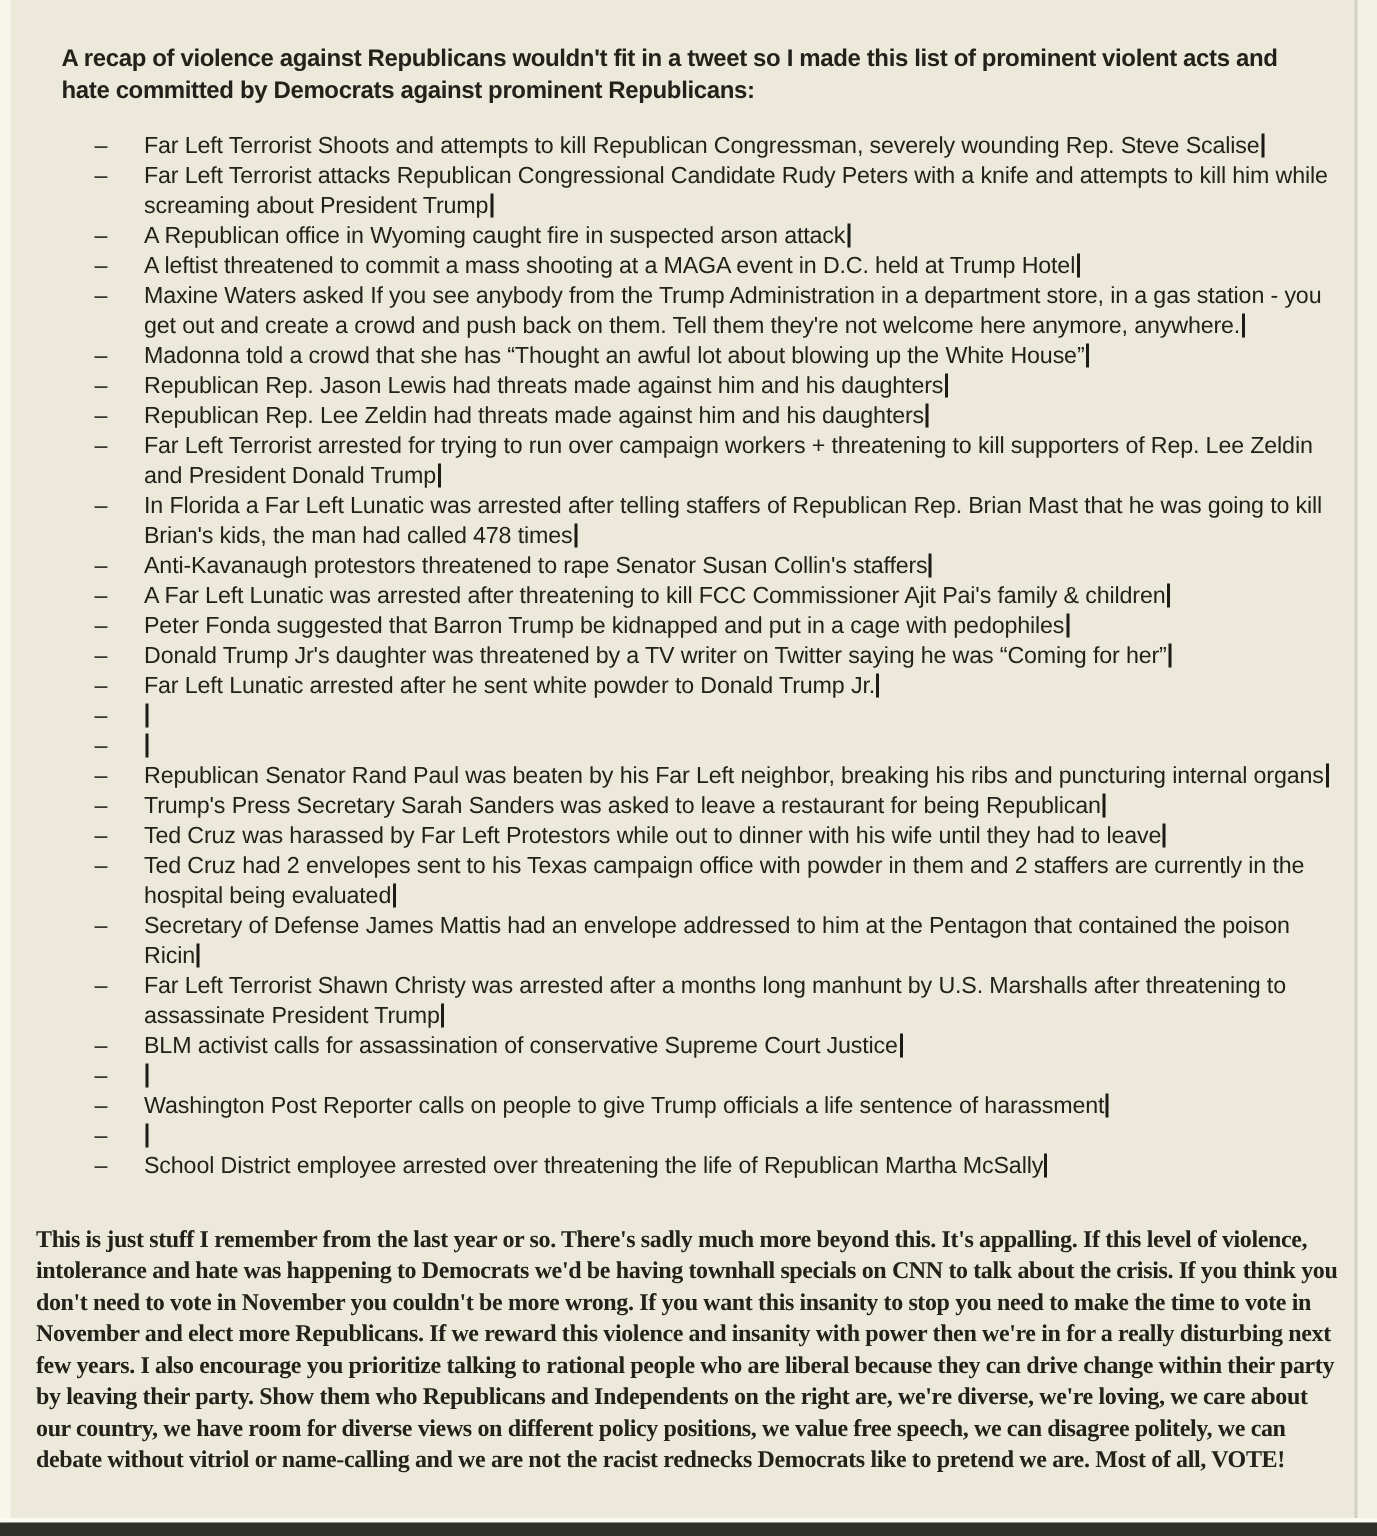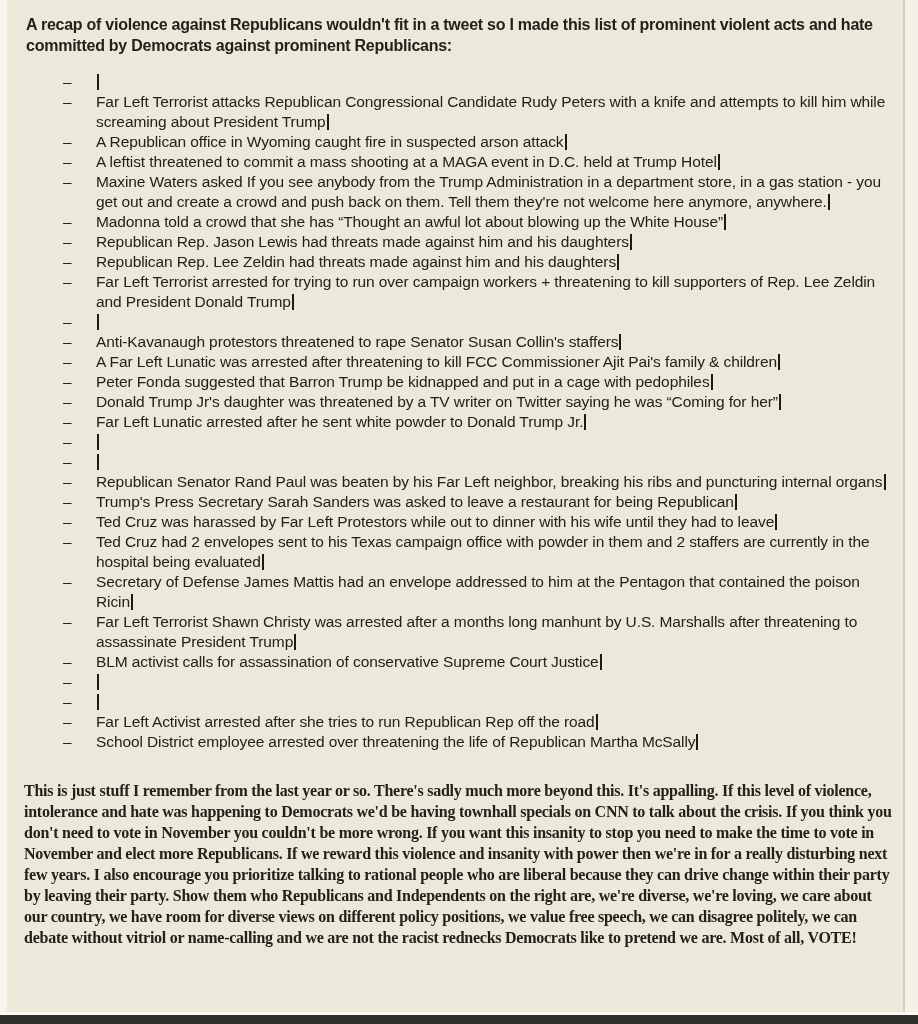--- a/index.html
+++ b/index.html
@@ -53,21 +53,21 @@
     left: 0; top: 0;
     width: 918px;
     padding: 12px 25px 0 24px;
     box-sizing: border-box;
   }
   .header-para {
     font-weight: bold;
     font-size: 16px;
     line-height: 21px;
     letter-spacing: -0.25px;
-    margin: 2px;
+    margin: 17px;
   }
   ul.violence-list {
     list-style: none;
     margin: 16px 0 0 0;
     padding: 0;
     font-size: 15.5px;
     line-height: 20px;
     letter-spacing: -0.1px;
   }
   ul.violence-list li {
@@ -102,21 +102,21 @@
 <div class="page">
   <div class="left-strip"></div>
   <div class="right-strip"></div>
   <div class="right-line"></div>
 
   <div class="content">
     <p class="header-para">A recap of violence against Republicans wouldn't fit in a tweet so I made this list of prominent violent acts and hate committed by Democrats against prominent Republicans:</p>
 
     <ul class="violence-list" id="list-root">
   <li>
-    <span class="dash">–</span><span class="caret" hidden=""></span>
+    <span class="dash">–</span><span class="txt">Far Left Terrorist Shoots and attempts to kill Republican Congressman, severely wounding Rep. Steve Scalise</span><span class="caret" hidden=""></span>
   </li>
 
   <li>
     <span class="dash">–</span><span class="txt">Far Left Terrorist attacks Republican Congressional Candidate Rudy Peters with a knife and attempts to kill him while screaming about President Trump</span><span class="caret" hidden=""></span>
   </li>
 
   <li>
     <span class="dash">–</span><span class="txt">A Republican office in Wyoming caught fire in suspected arson attack</span><span class="caret" hidden=""></span>
   </li>
 
@@ -138,21 +138,21 @@
 
   <li>
     <span class="dash">–</span><span class="txt">Republican Rep. Lee Zeldin had threats made against him and his daughters</span><span class="caret" hidden=""></span>
   </li>
 
   <li>
     <span class="dash">–</span><span class="txt">Far Left Terrorist arrested for trying to run over campaign workers + threatening to kill supporters of Rep. Lee Zeldin and President Donald Trump</span><span class="caret" hidden=""></span>
   </li>
 
   <li>
-    <span class="dash">–</span><span class="caret" hidden=""></span>
+    <span class="dash">–</span><span class="txt">In Florida a Far Left Lunatic was arrested after telling staffers of Republican Rep. Brian Mast that he was going to kill Brian's kids, the man had called 478 times</span><span class="caret" hidden=""></span>
   </li>
 
   <li>
     <span class="dash">–</span><span class="txt">Anti-Kavanaugh protestors threatened to rape Senator Susan Collin's staffers</span><span class="caret" hidden=""></span>
   </li>
 
   <li>
     <span class="dash">–</span><span class="txt">A Far Left Lunatic was arrested after threatening to kill FCC Commissioner Ajit Pai's family &amp; children</span><span class="caret" hidden=""></span>
   </li>
 
@@ -202,25 +202,25 @@
 
   <li>
     <span class="dash">–</span><span class="txt">BLM activist calls for assassination of conservative Supreme Court Justice</span><span class="caret" hidden=""></span>
   </li>
 
   <li>
     <span class="dash">–</span><span class="caret" hidden=""></span>
   </li>
 
   <li>
-    <span class="dash">–</span><span class="caret" hidden=""></span>
-  </li>
-
-  <li>
-    <span class="dash">–</span><span class="txt">Far Left Activist arrested after she tries to run Republican Rep off the road</span><span class="caret" hidden=""></span>
+    <span class="dash">–</span><span class="txt">Washington Post Reporter calls on people to give Trump officials a life sentence of harassment</span><span class="caret" hidden=""></span>
+  </li>
+
+  <li>
+    <span class="dash">–</span><span class="caret" hidden=""></span>
   </li>
 
   <li>
     <span class="dash">–</span><span class="txt">School District employee arrested over threatening the life of Republican Martha McSally</span><span class="caret" hidden=""></span>
   </li>
 </ul>
 
     <p class="footer-para">This is just stuff I remember from the last year or so. There's sadly much more beyond this. It's appalling. If this level of violence, intolerance and hate was happening to Democrats we'd be having townhall specials on CNN to talk about the crisis. If you think you don't need to vote in November you couldn't be more wrong. If you want this insanity to stop you need to make the time to vote in November and elect more Republicans. If we reward this violence and insanity with power then we're in for a really disturbing next few years. I also encourage you prioritize talking to rational people who are liberal because they can drive change within their party by leaving their party. Show them who Republicans and Independents on the right are, we're diverse, we're loving, we care about our country, we have room for diverse views on different policy positions, we value free speech, we can disagree politely, we can debate without vitriol or name-calling and we are not the racist rednecks Democrats like to pretend we are. Most of all, VOTE!</p>
   </div>
 

